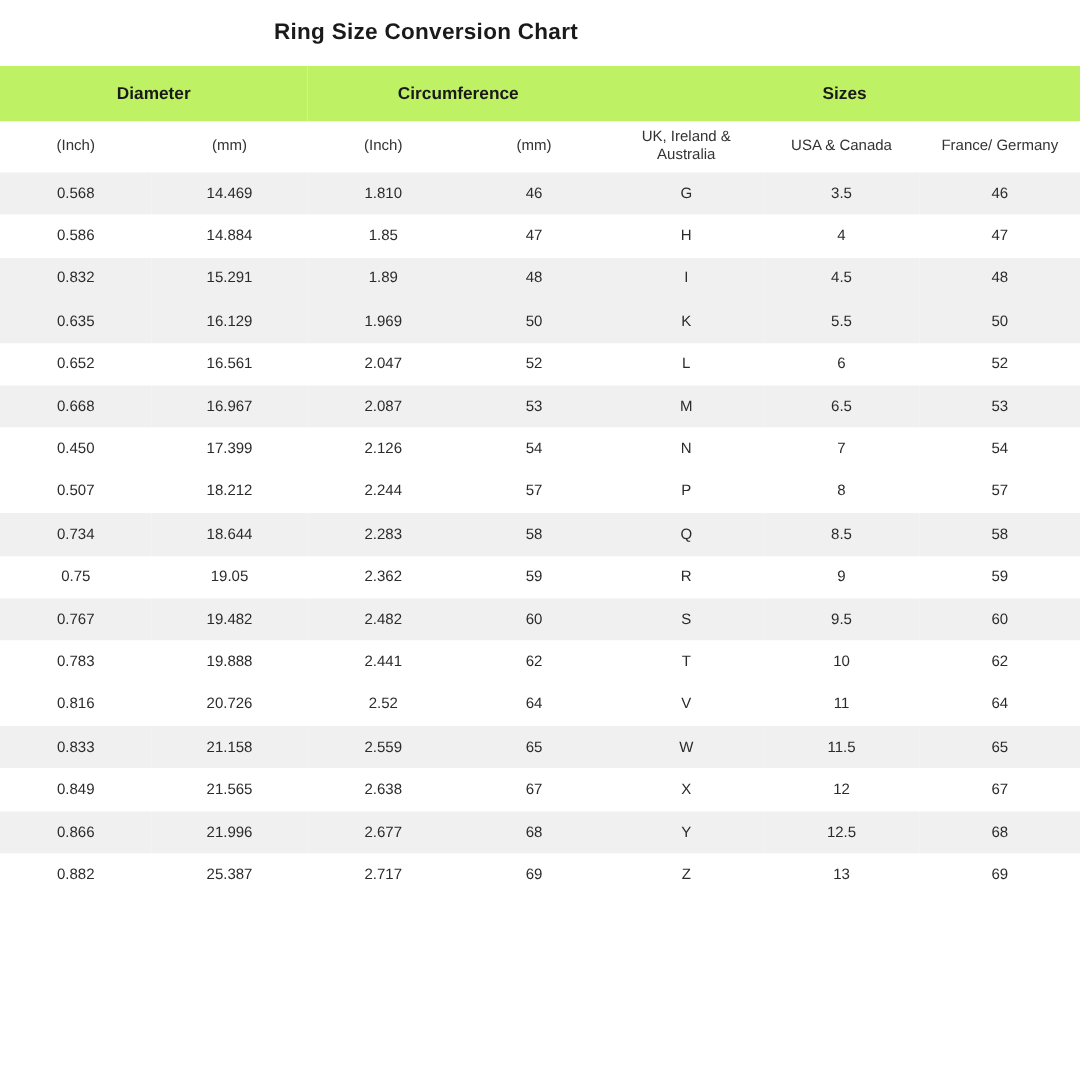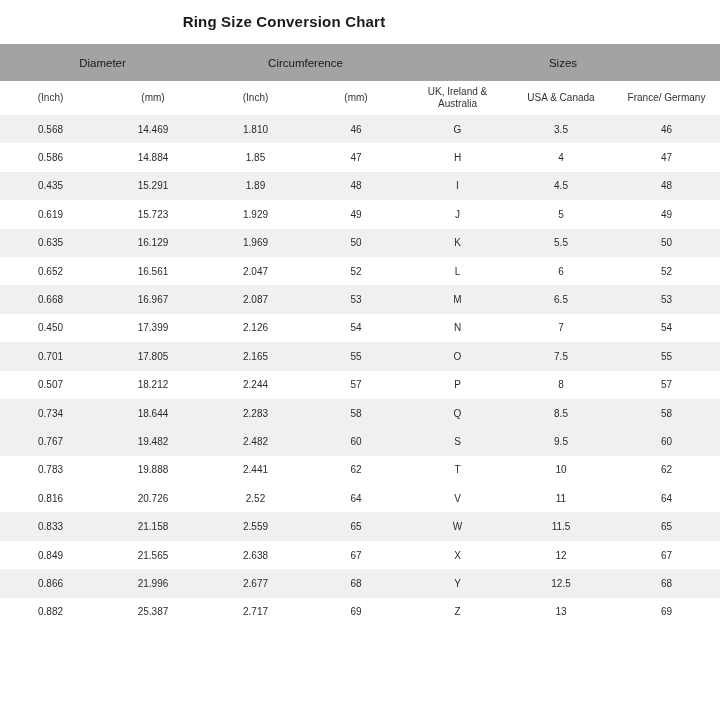--- a/index.html
+++ b/index.html
@@ -38,23 +38,23 @@
     text-align: center;
     vertical-align: middle;
     font-weight: normal;
     border: none;
     padding: 0;
   }
   
   tr.group-row td {
     height: 37px;
     font-size: 11.5px;
-    font-weight: normal;
+    font-weight: bold;
     color: #1a1a1a;
-    background: #a3a3a3;
+    background: #bef264;
   }
   
   tr.sub-row td {
     height: 34px;
     font-size: 10px;
     color: #333333;
     background: #ffffff;
     line-height: 1.25;
     padding: 0 4px;
   }
@@ -124,36 +124,27 @@
       <tr class="data-row even">
         <td>0.586</td>
         <td>14.884</td>
         <td>1.85</td>
         <td>47</td>
         <td>H</td>
         <td>4</td>
         <td>47</td>
       </tr>
       <tr class="data-row odd">
-        <td>0.435</td>
+        <td>0.832</td>
         <td>15.291</td>
         <td>1.89</td>
         <td>48</td>
         <td>I</td>
         <td>4.5</td>
         <td>48</td>
-      </tr>
-      <tr class="data-row even">
-        <td>0.619</td>
-        <td>15.723</td>
-        <td>1.929</td>
-        <td>49</td>
-        <td>J</td>
-        <td>5</td>
-        <td>49</td>
       </tr>
       <tr class="data-row odd">
         <td>0.635</td>
         <td>16.129</td>
         <td>1.969</td>
         <td>50</td>
         <td>K</td>
         <td>5.5</td>
         <td>50</td>
       </tr>
@@ -177,47 +168,47 @@
       </tr>
       <tr class="data-row even">
         <td>0.450</td>
         <td>17.399</td>
         <td>2.126</td>
         <td>54</td>
         <td>N</td>
         <td>7</td>
         <td>54</td>
       </tr>
-      <tr class="data-row odd">
-        <td>0.701</td>
-        <td>17.805</td>
-        <td>2.165</td>
-        <td>55</td>
-        <td>O</td>
-        <td>7.5</td>
-        <td>55</td>
-      </tr>
       <tr class="data-row even">
         <td>0.507</td>
         <td>18.212</td>
         <td>2.244</td>
         <td>57</td>
         <td>P</td>
         <td>8</td>
         <td>57</td>
       </tr>
       <tr class="data-row odd">
         <td>0.734</td>
         <td>18.644</td>
         <td>2.283</td>
         <td>58</td>
         <td>Q</td>
         <td>8.5</td>
         <td>58</td>
       </tr>
+      <tr class="data-row even">
+        <td>0.75</td>
+        <td>19.05</td>
+        <td>2.362</td>
+        <td>59</td>
+        <td>R</td>
+        <td>9</td>
+        <td>59</td>
+      </tr>
       <tr class="data-row odd">
         <td>0.767</td>
         <td>19.482</td>
         <td>2.482</td>
         <td>60</td>
         <td>S</td>
         <td>9.5</td>
         <td>60</td>
       </tr>
       <tr class="data-row even">

